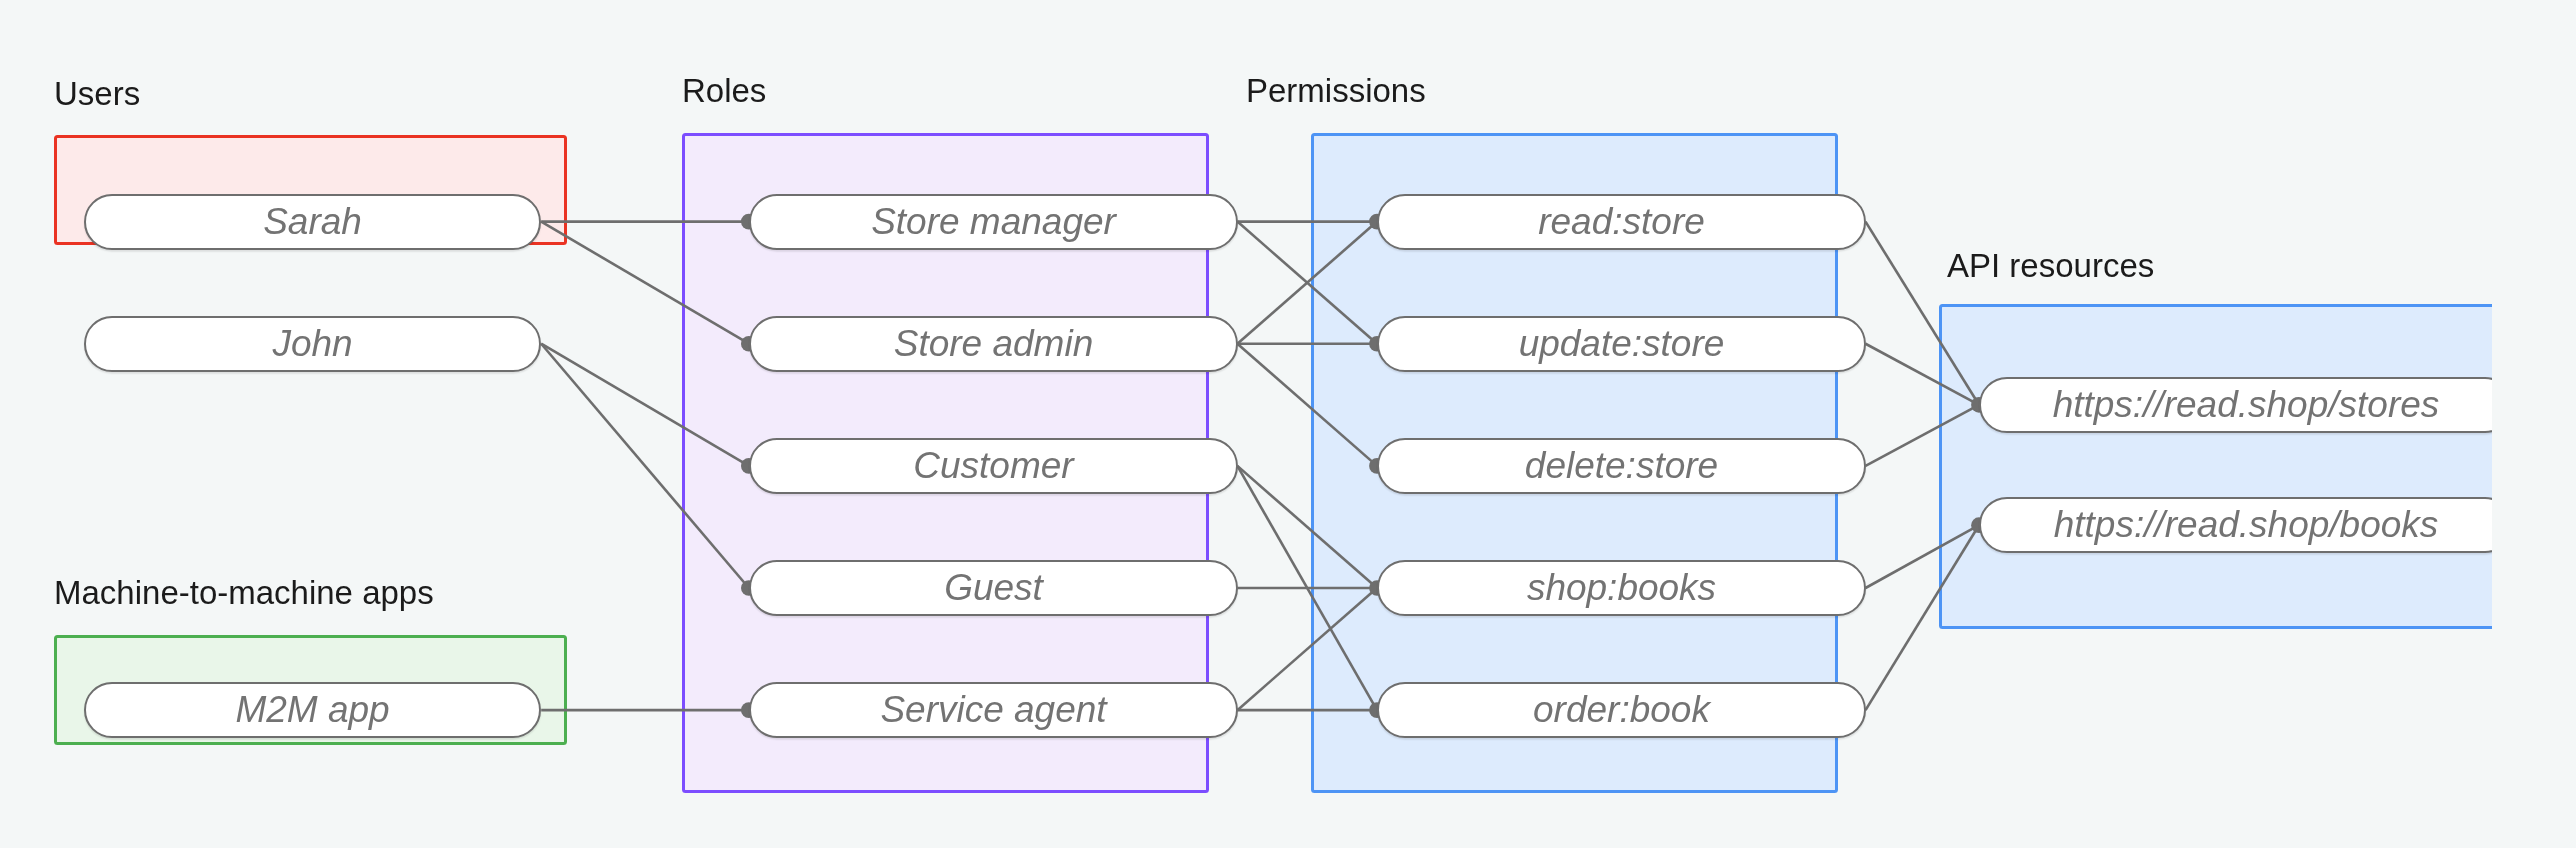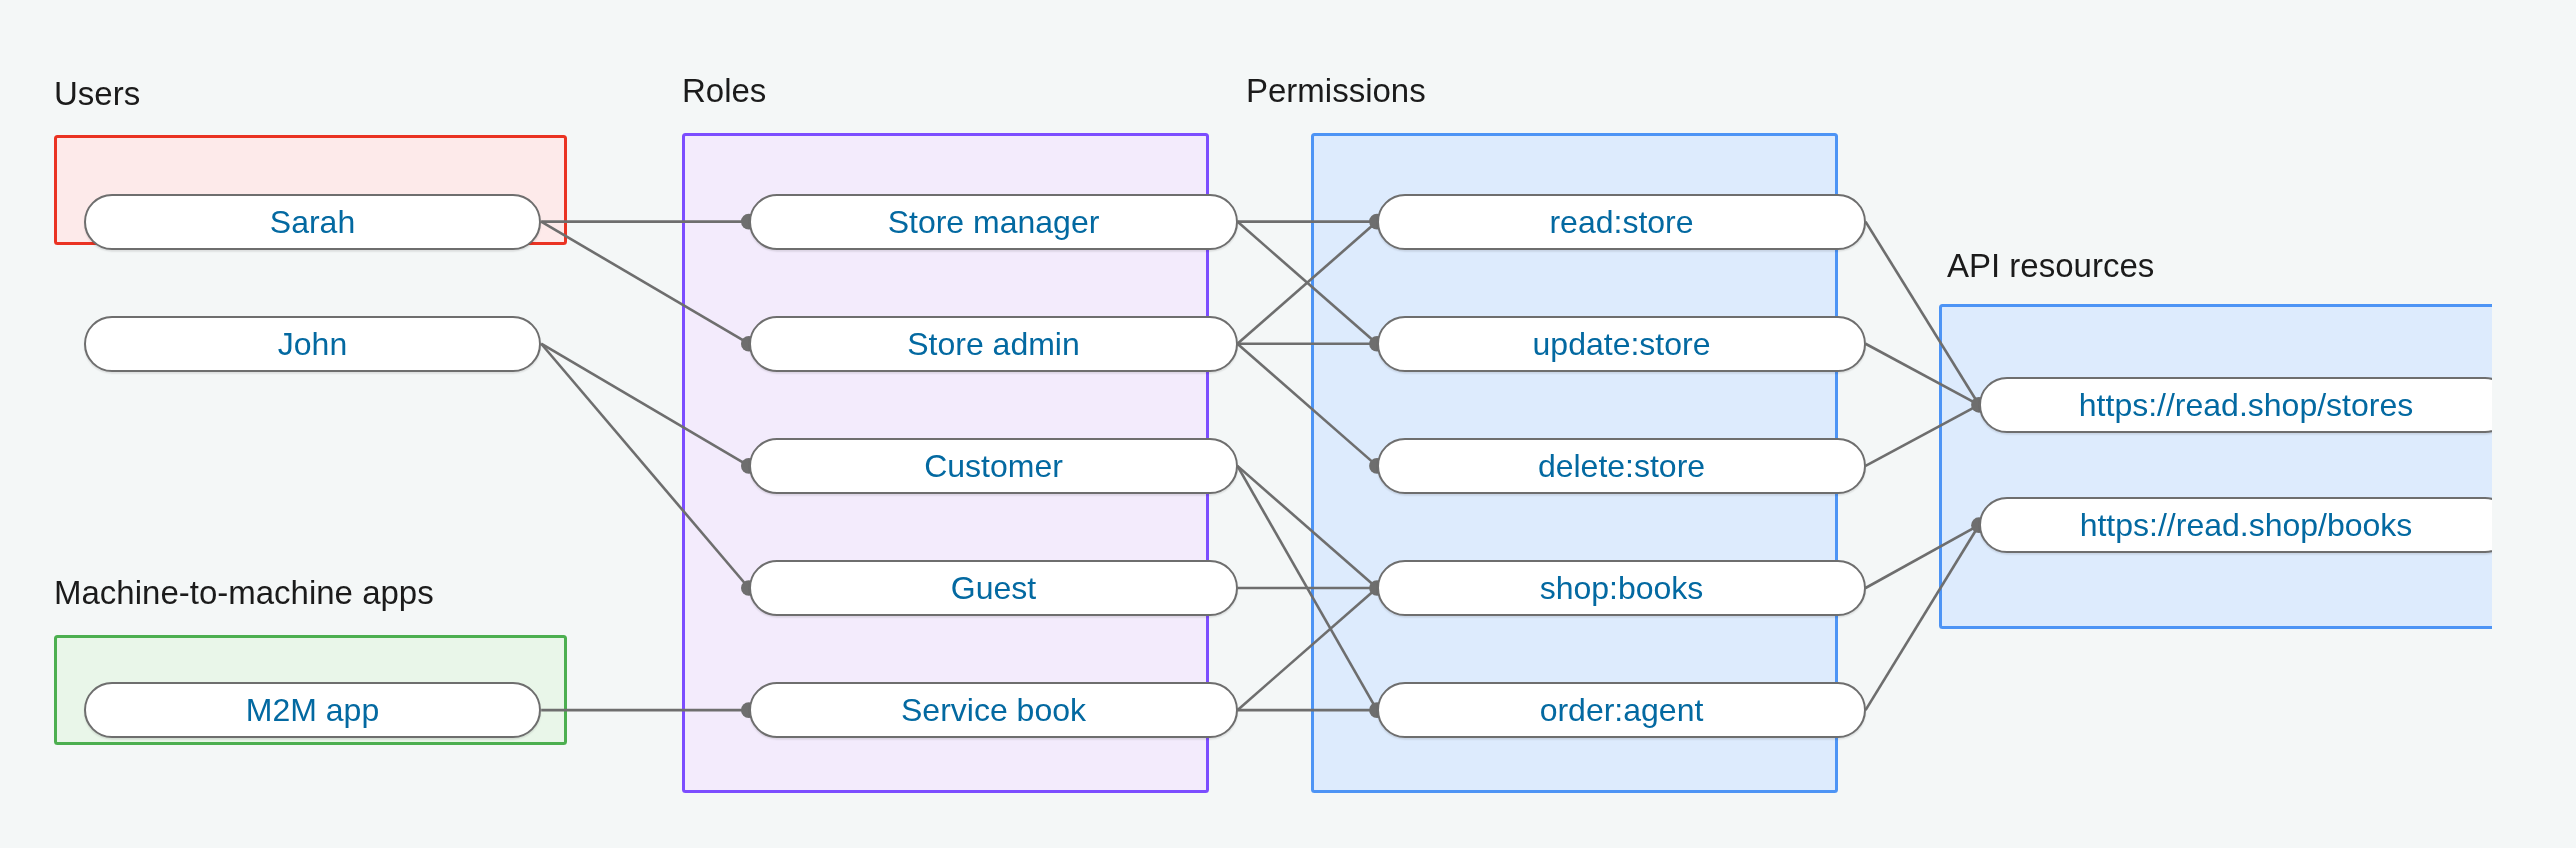--- a/index.html
+++ b/index.html
@@ -37,24 +37,25 @@
   
   .node {
     position: absolute;
     box-sizing: border-box;
     background: #ffffff;
     border: 2.6px solid #6e6e6e;
     border-radius: 49px;
     display: flex;
     align-items: center;
     justify-content: center;
-    font-size: 32px;
-    color: #0369a1;
+    font-size: 37px;
+    color: #737373;
     white-space: nowrap;
     box-shadow: 0 1.7px 1.7px rgba(0,0,0,0.10);
+    font-style: italic;
   }
   
   #edges {
     position: absolute;
     left: 0;
     top: 0;
     width: 2576px;
     height: 848px;
     pointer-events: none;
   }
@@ -121,24 +122,24 @@
     </svg>
 
   <div id="nodes-layer">
       <div class="node" style="left: 84px; top: 194px; width: 457px; height: 56px;">Sarah</div>
       <div class="node" style="left: 84px; top: 316px; width: 457px; height: 56px;">John</div>
       <div class="node" style="left: 84px; top: 682px; width: 457px; height: 56px;">M2M app</div>
       <div class="node" style="left: 749px; top: 194px; width: 489px; height: 56px;">Store manager</div>
       <div class="node" style="left: 749px; top: 316px; width: 489px; height: 56px;">Store admin</div>
       <div class="node" style="left: 749px; top: 438px; width: 489px; height: 56px;">Customer</div>
       <div class="node" style="left: 749px; top: 560px; width: 489px; height: 56px;">Guest</div>
-      <div class="node" style="left: 749px; top: 682px; width: 489px; height: 56px;">Service book</div>
+      <div class="node" style="left: 749px; top: 682px; width: 489px; height: 56px;">Service agent</div>
       <div class="node" style="left: 1377px; top: 194px; width: 489px; height: 56px;">read:store</div>
       <div class="node" style="left: 1377px; top: 316px; width: 489px; height: 56px;">update:store</div>
       <div class="node" style="left: 1377px; top: 438px; width: 489px; height: 56px;">delete:store</div>
       <div class="node" style="left: 1377px; top: 560px; width: 489px; height: 56px;">shop:books</div>
-      <div class="node" style="left: 1377px; top: 682px; width: 489px; height: 56px;">order:agent</div>
+      <div class="node" style="left: 1377px; top: 682px; width: 489px; height: 56px;">order:book</div>
       <div class="node" style="left: 1979px; top: 377px; width: 534px; height: 56px;">https://read.shop/stores</div>
       <div class="node" style="left: 1979px; top: 497px; width: 534px; height: 56px;">https://read.shop/books</div>
     </div>
 
 </div>
 
 
 </body></html>

